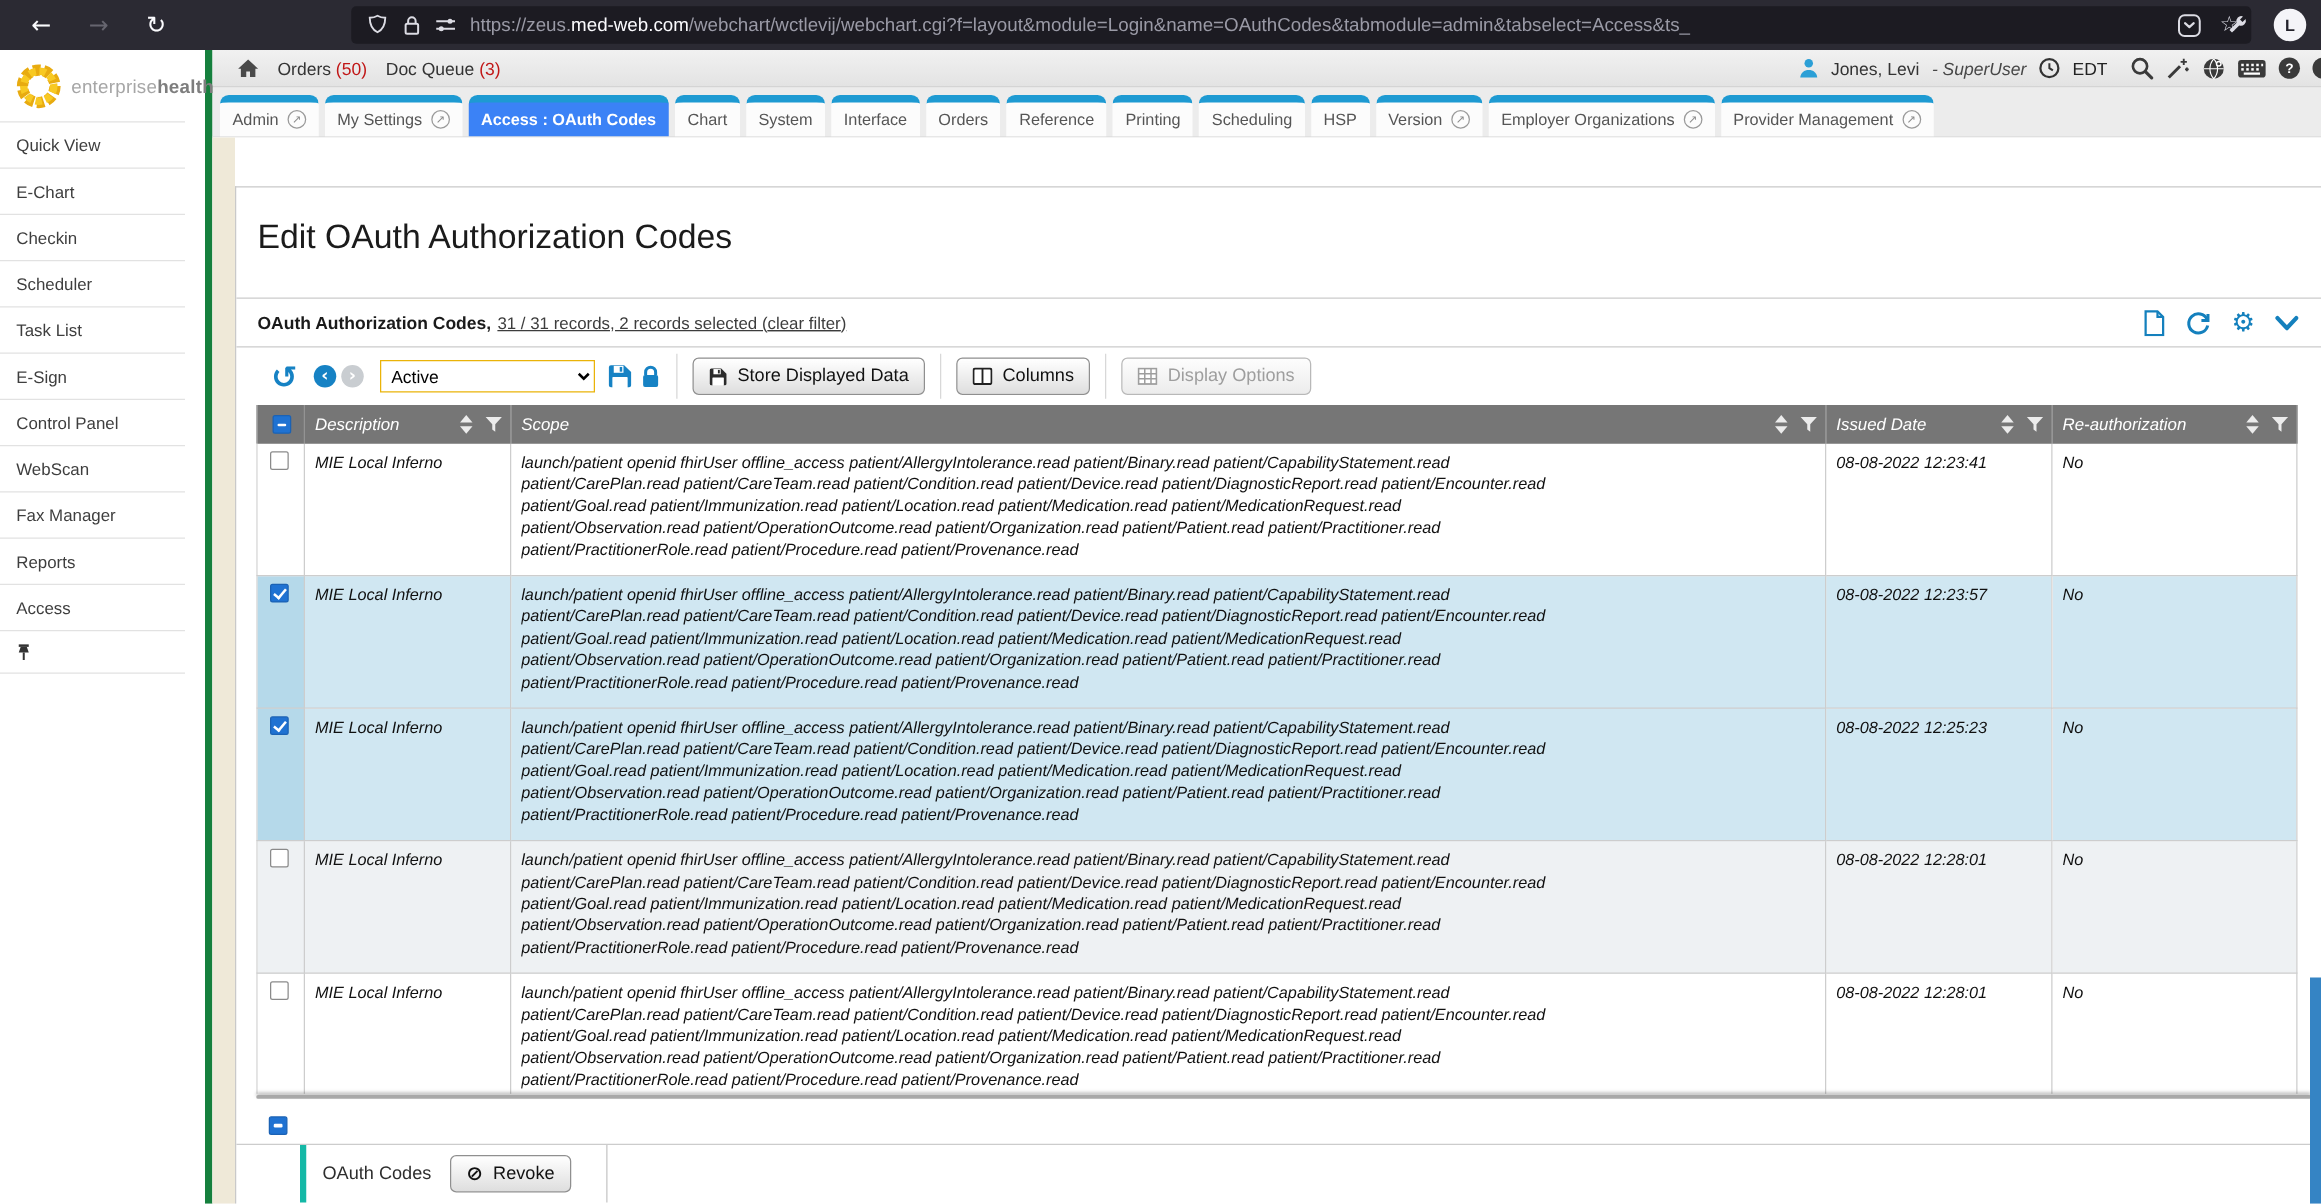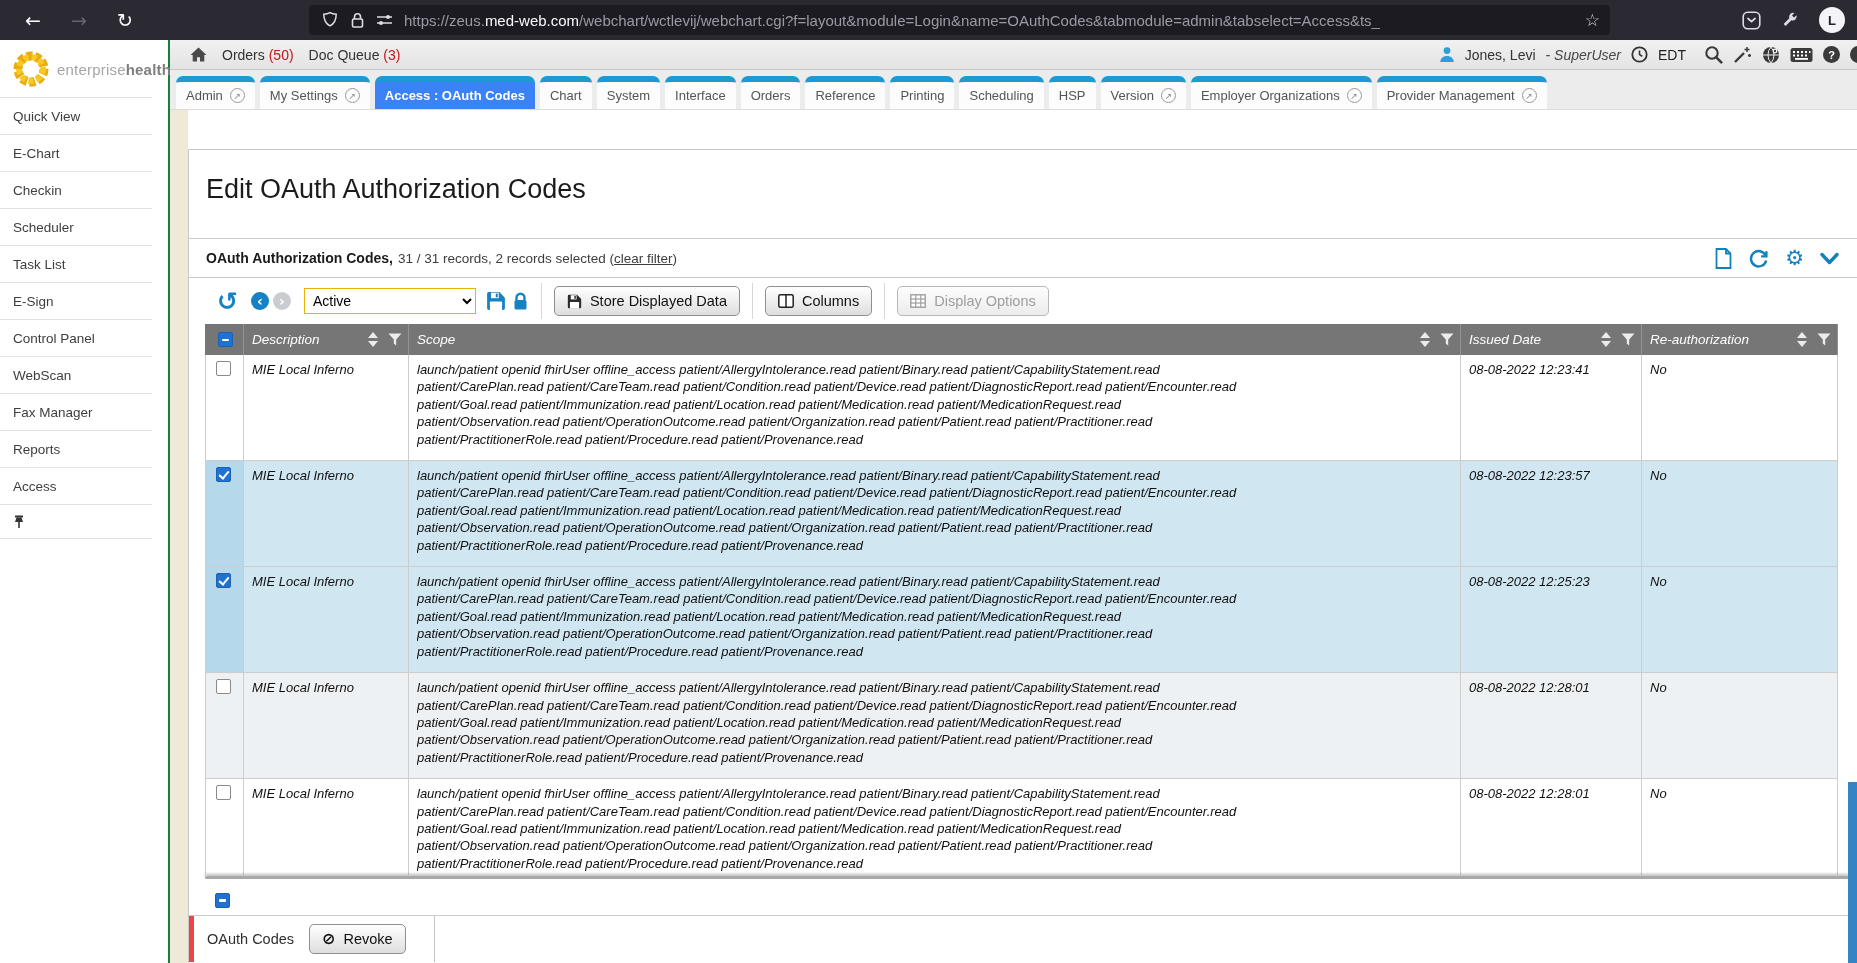--- a/index.html
+++ b/index.html
@@ -5,32 +5,32 @@
   * { margin:0; padding:0; box-sizing:border-box; }
   html,body { width:1857px; height:963px; overflow:hidden; background:#fff;
     font-family:"Liberation Sans", sans-serif; }
   .glyph { font-family:"DejaVu Sans", sans-serif; }
 
   
   .browser { height:40px; background:#2b2a33; display:flex; align-items:center; position:relative; }
   .bnav { width:34px; text-align:center; font-size:19px; color:#fbfbfe; cursor:pointer; }
   .bnav.dim { color:#66656f; }
   .browser .nav-group { display:flex; gap:12px; padding-left:16px; }
-  .urlfield { position:absolute; left:281px; top:5px; width:1301px; height:30px; background:#1c1b22;
-    border-radius:4px; display:flex; align-items:center; padding:0 10px 0 12px; gap:11px;margin-left:28px; }
+  .urlfield { position:absolute; left:281px; top:5px; width:1520px; height:30px; background:#1c1b22;
+    border-radius:4px; display:flex; align-items:center; padding:0 10px 0 12px; gap:11px; }
   .urltext { flex:1; font-size:15px; color:#9a9aa6; white-space:nowrap; overflow:hidden; }
   .urltext .domain { color:#fbfbfe; }
   .star { color:#d7d7e0; font-size:17px; }
   .browser-right { position:absolute; right:12px; top:0; height:40px; display:flex; align-items:center; gap:20px; }
   .avatar-circle { width:26px; height:26px; border-radius:50%; background:#f4f4f8; color:#23222b;
     font-weight:bold; font-size:13px; display:flex; align-items:center; justify-content:center; }
 
   
   .app { display:flex; height:923px; }
-  .sidebar { width:170px; background:#fff; border-right:2px solid #15803d; flex:none; }
+  .sidebar { width:170px; background:#fff; border-right:6px solid #15803d; flex:none; }
   .side-logo { height:58px; display:flex; align-items:center; gap:7px; padding-left:12px; position:relative; }
   .side-logo::after, .side-item::after, .side-pin::after { content:''; position:absolute; left:0; right:16px;
     bottom:0; border-bottom:1px solid #e2e2e2; }
   .logo-text { font-size:15px; color:#a6a6a6; letter-spacing:.2px; }
   .logo-text b { color:#7e7e7e; }
   .side-item { height:37px; display:flex; align-items:center; padding-left:13px; font-size:13.5px;
     color:#3e3e3e; position:relative; cursor:pointer; }
   .side-pin { height:34px; display:flex; align-items:center; padding-left:13px; position:relative; cursor:pointer; }
 
   .main { flex:1; display:flex; flex-direction:column; min-width:0; }
@@ -59,21 +59,21 @@
   
   .content { position:relative; flex:1; background:#fff; min-height:0; }
   .beige { position:absolute; left:0; top:0; bottom:0; width:18px; background:#efe9d8; }
   .panel { margin-left:18px; margin-top:39px; height:814px; background:#fff;
     border-left:1px solid #c9c9c9; border-top:1px solid #c9c9c9; overflow:hidden; }
   h1.page-title { margin:23px 0 0 17px; font-size:27px; line-height:32px; font-weight:normal; color:#1b1b1b; }
 
   .grid-bar { margin-top:33px; height:40px; border-top:1px solid #cccccc; border-bottom:1px solid #cccccc;
     display:flex; align-items:center; padding:0 18px 0 17px; }
   .grid-bar .title { font-weight:bold; font-size:14px; color:#1a1a1a; margin-right:5px; }
-  .grid-bar .records { font-size:13.5px; color:#3d3d3d; }
+  .grid-bar .records { font-size:13.5px; color:#3d3d3d;text-decoration:underline; }
   .grid-bar a.clear { color:#3d3d3d; text-decoration:underline; cursor:pointer; }
   .bar-icons { margin-left:auto; display:flex; align-items:center; gap:16px; }
   .blue-glyph { color:#1480bd; font-size:21px; line-height:1; font-weight:bold; }
 
   .toolbar { height:46px; display:flex; align-items:center; padding-left:28px; }
   .undo { font-size:25px; color:#1682c4; font-weight:bold; line-height:1; cursor:pointer; }
   .pagec { width:18px; height:18px; border-radius:50%; display:flex; align-items:center; justify-content:center;
     color:#fff; font-size:14px; font-weight:bold; line-height:1; cursor:pointer; }
   .pagec.back { background:#1682c4; margin-left:13px; }
   .pagec.fwd  { background:#c9cdd1; margin-left:4px; }
@@ -119,22 +119,22 @@
   .cb.checked { background:#1f72d2; border-color:#1b62b4; }
   .cb.checked::after { content:''; position:absolute; left:4px; top:1px; width:4px; height:8px;
     border:solid #fff; border-width:0 2.2px 2.2px 0; transform:rotate(40deg); }
   .th-checkwrap { display:flex; align-items:center; justify-content:center; }
 
   .scroll-edge { height:10px; margin:0 8px 0 16px; position:relative; }
   .scroll-edge::before { content:''; position:absolute; left:0; right:0; top:1px; height:3px;
     background:#a8a8a8; border-radius:3px; box-shadow:0 -2px 3px rgba(0,0,0,.28); }
   .grid-footer { height:30px; display:flex; align-items:center; padding-left:26px; }
   .panel-line { border-top:1px solid #cccccc; }
-  .oauth-box { width:246px; height:46px; background:#fff; border-right:1px solid #c5c5c5;
-    border-left:5px solid #ef4444; display:flex; align-items:center; gap:15px; padding-left:13px; }
+  .oauth-box { margin-left:51px; width:246px; height:46px; background:#fff; border-right:1px solid #c5c5c5;
+    border-left:5px solid #14b8a6; display:flex; align-items:center; gap:15px; padding-left:13px; }
   .oauth-box .lbl { font-size:14.5px; color:#2e2e2e; }
   .revoke-slash { font-size:16px; font-weight:bold; color:#111; line-height:1; }
 
   .page-scroll-thumb { position:absolute; right:0; bottom:0; width:9px; height:181px;
     background:#3584c4; z-index:50; cursor:pointer; }
 
   svg { display:block; }
 </style>
 </head>
 <body>

